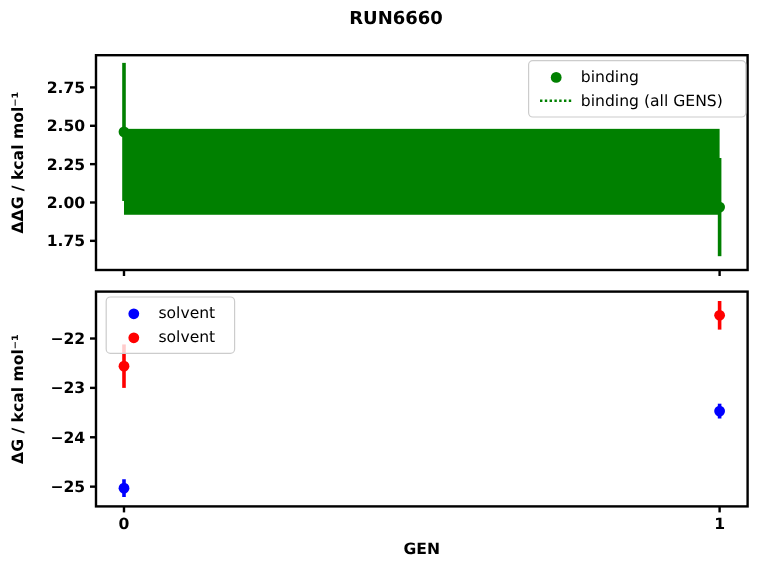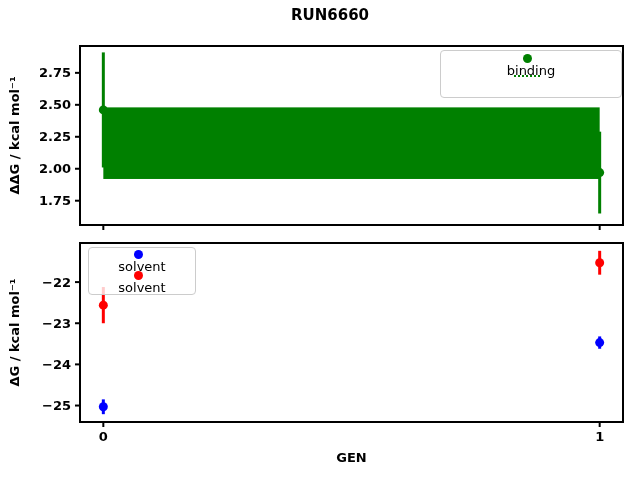--- a/index.html
+++ b/index.html
@@ -12,21 +12,21 @@
   .suptitle {
     position:absolute; top:6px; left:0; right:0; text-align:center;
     font-size:15px; font-weight:bold; color:#000000;margin-left:20px;
   }
   .legend {
     position:absolute; box-sizing:border-box;
     background:rgba(255,255,255,0.8);
     border:1px solid #cccccc; border-radius:4px;
     padding:3px 9px; display:flex; flex-direction:column; justify-content:center;
   }
-  .legend-row { display:flex; align-items:center; height:21px;flex-direction:column; }
+  .legend-row { display:flex; align-items:center; height:21px; }
   .sym { width:26px; display:flex; align-items:center; justify-content:center; margin-right:8px; flex:none; }
   .dot { width:9px; height:9px; border-radius:50%; }
   .dotline { width:26px; height:0; border-top:2px dotted #008000; }
   .legend-label { font-size:13px; color:#000000; white-space:nowrap; }
   .legend-top { left:440px; top:50px; width:182px; height:48px; }
   .legend-bottom { left:88px; top:247px; width:108px; height:48px; }
 </style>
 </head>
 <body>
 
@@ -82,20 +82,21 @@
     <div class="legend-row">
       <span class="sym">
           <span class="dot" style="background: rgb(0, 128, 0);"></span>
         </span>
       <span class="legend-label">binding</span>
     </div>
     <div class="legend-row">
       <span class="sym">
           <span class="dotline" style="border-top-color: rgb(0, 128, 0);"></span>
         </span>
+      <span class="legend-label">binding (all GENS)</span>
     </div>
   </div>
 
   <div class="legend legend-bottom">
     <div class="legend-row">
       <span class="sym">
           <span class="dot" style="background: rgb(0, 0, 255);"></span>
         </span>
       <span class="legend-label">solvent</span>
     </div>

